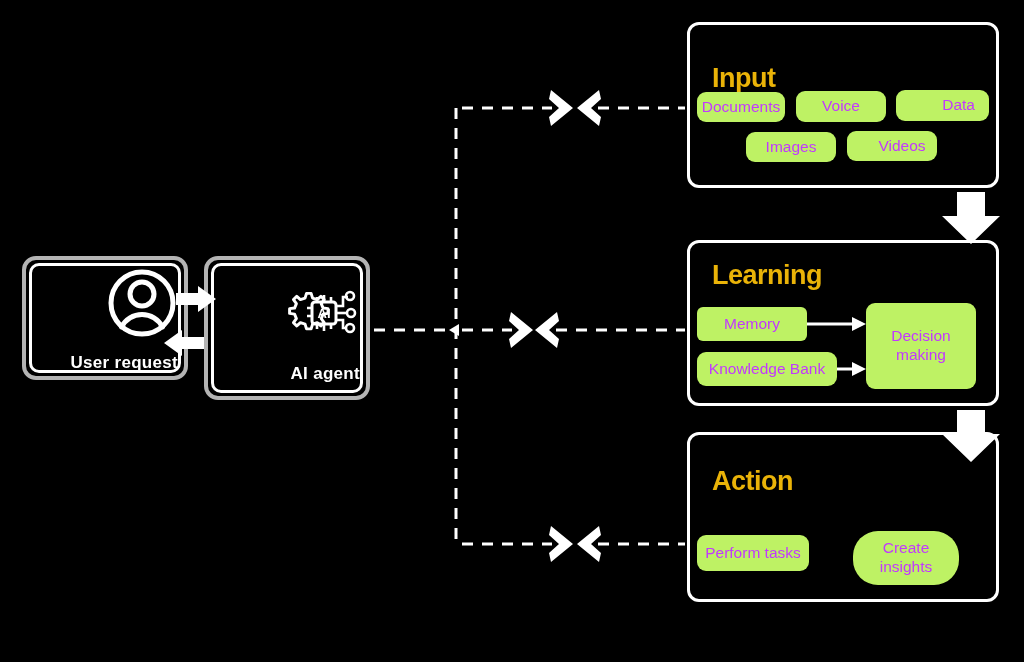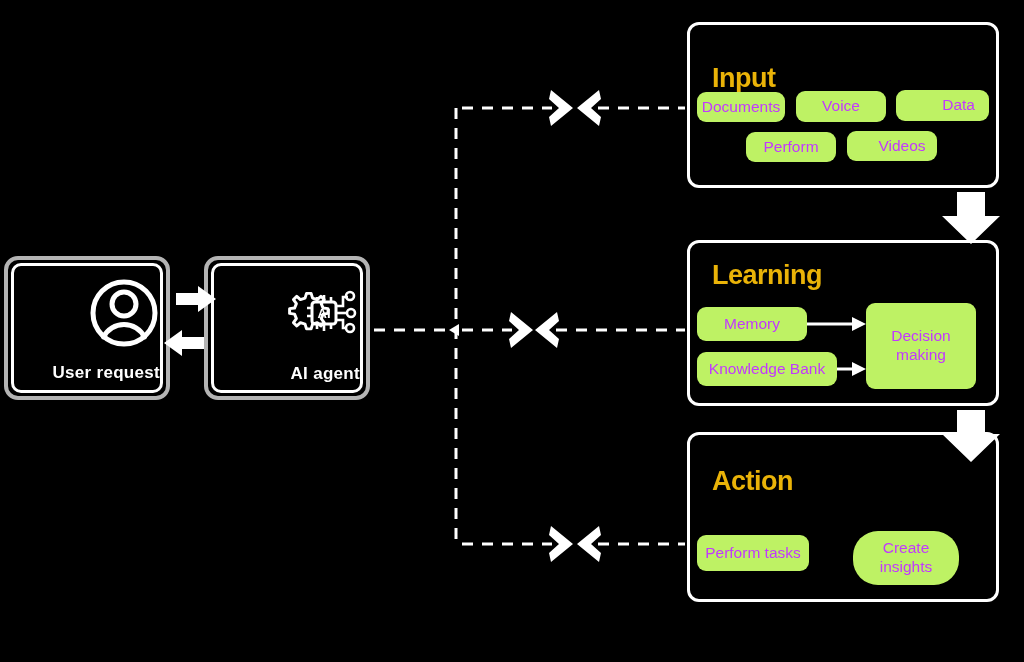--- a/index.html
+++ b/index.html
@@ -98,21 +98,21 @@
     width: 1024px;
     height: 662px;
     pointer-events: none;
   }
 </style>
 </head>
 <body>
 
 <div id="canvas">
 
-  <div class="node-box" style="left:4px; top:256px; width:166px; height:144px;">
+  <div class="node-box" style="left:22px; top:256px; width:166px; height:124px;">
     <div class="inner">
       <span class="node-icon">
         <svg width="72" height="72" viewBox="0 0 72 72">
           <circle cx="36" cy="36" r="31" fill="none" stroke="#ffffff" stroke-width="5"></circle>
           <circle cx="36" cy="27" r="12" fill="none" stroke="#ffffff" stroke-width="5"></circle>
           <path d="M15.5 60 A23 23 0 0 1 56.5 60" fill="none" stroke="#ffffff" stroke-width="5" stroke-linecap="round"></path>
         </svg>
       </span>
       <div class="node-label">User request</div>
     </div>
@@ -149,27 +149,27 @@
       <div class="node-label">AI agent</div>
     </div>
   </div>
 
   <div class="stage-box" style="left:687px; top:22px; width:312px; height:166px;">
     <div class="stage-title" style="top:38px;">Input</div>
   </div>
   <div class="pill" style="left:697px; top:92px; width:88px; height:30px;">Documents</div>
   <div class="pill" style="left:796px; top:91px; width:90px; height:31px;">Voice</div>
   <div class="pill align-right" style="left:896px; top:90px; width:93px; height:31px;">Data</div>
-  <div class="pill" style="left:746px; top:132px; width:90px; height:30px;">Perform</div>
+  <div class="pill" style="left:746px; top:132px; width:90px; height:30px;">Images</div>
   <div class="pill" style="left:847px; top:131px; width:90px; height:30px;padding-left:28px;">Videos</div>
 
   <div class="stage-box" style="left:687px; top:240px; width:312px; height:166px;">
     <div class="stage-title" style="top:17px;">Learning</div>
   </div>
-  <div class="pill" style="left:697px; top:307px; width:110px; height:34px;">Memory</div>
+  <div class="pill" style="left:697px; top:307px; width:110px; height:34px;border-radius:6px;">Memory</div>
   <div class="pill" style="left:697px; top:352px; width:140px; height:34px;">Knowledge Bank</div>
   <div class="pill" style="left:866px; top:303px; width:110px; height:86px;">Decision making</div>
 
   <div class="stage-box" style="left:687px; top:432px; width:312px; height:170px;">
     <div class="stage-title" style="top:31px;">Action</div>
   </div>
   <div class="pill" style="left:697px; top:535px; width:112px; height:36px;">Perform tasks</div>
   <div class="pill" style="left:853px; top:531px; width:106px; height:54px;border-radius:25px;">Create insights</div>
 
   <svg class="overlay" viewBox="0 0 1024 662" xmlns="http://www.w3.org/2000/svg">

